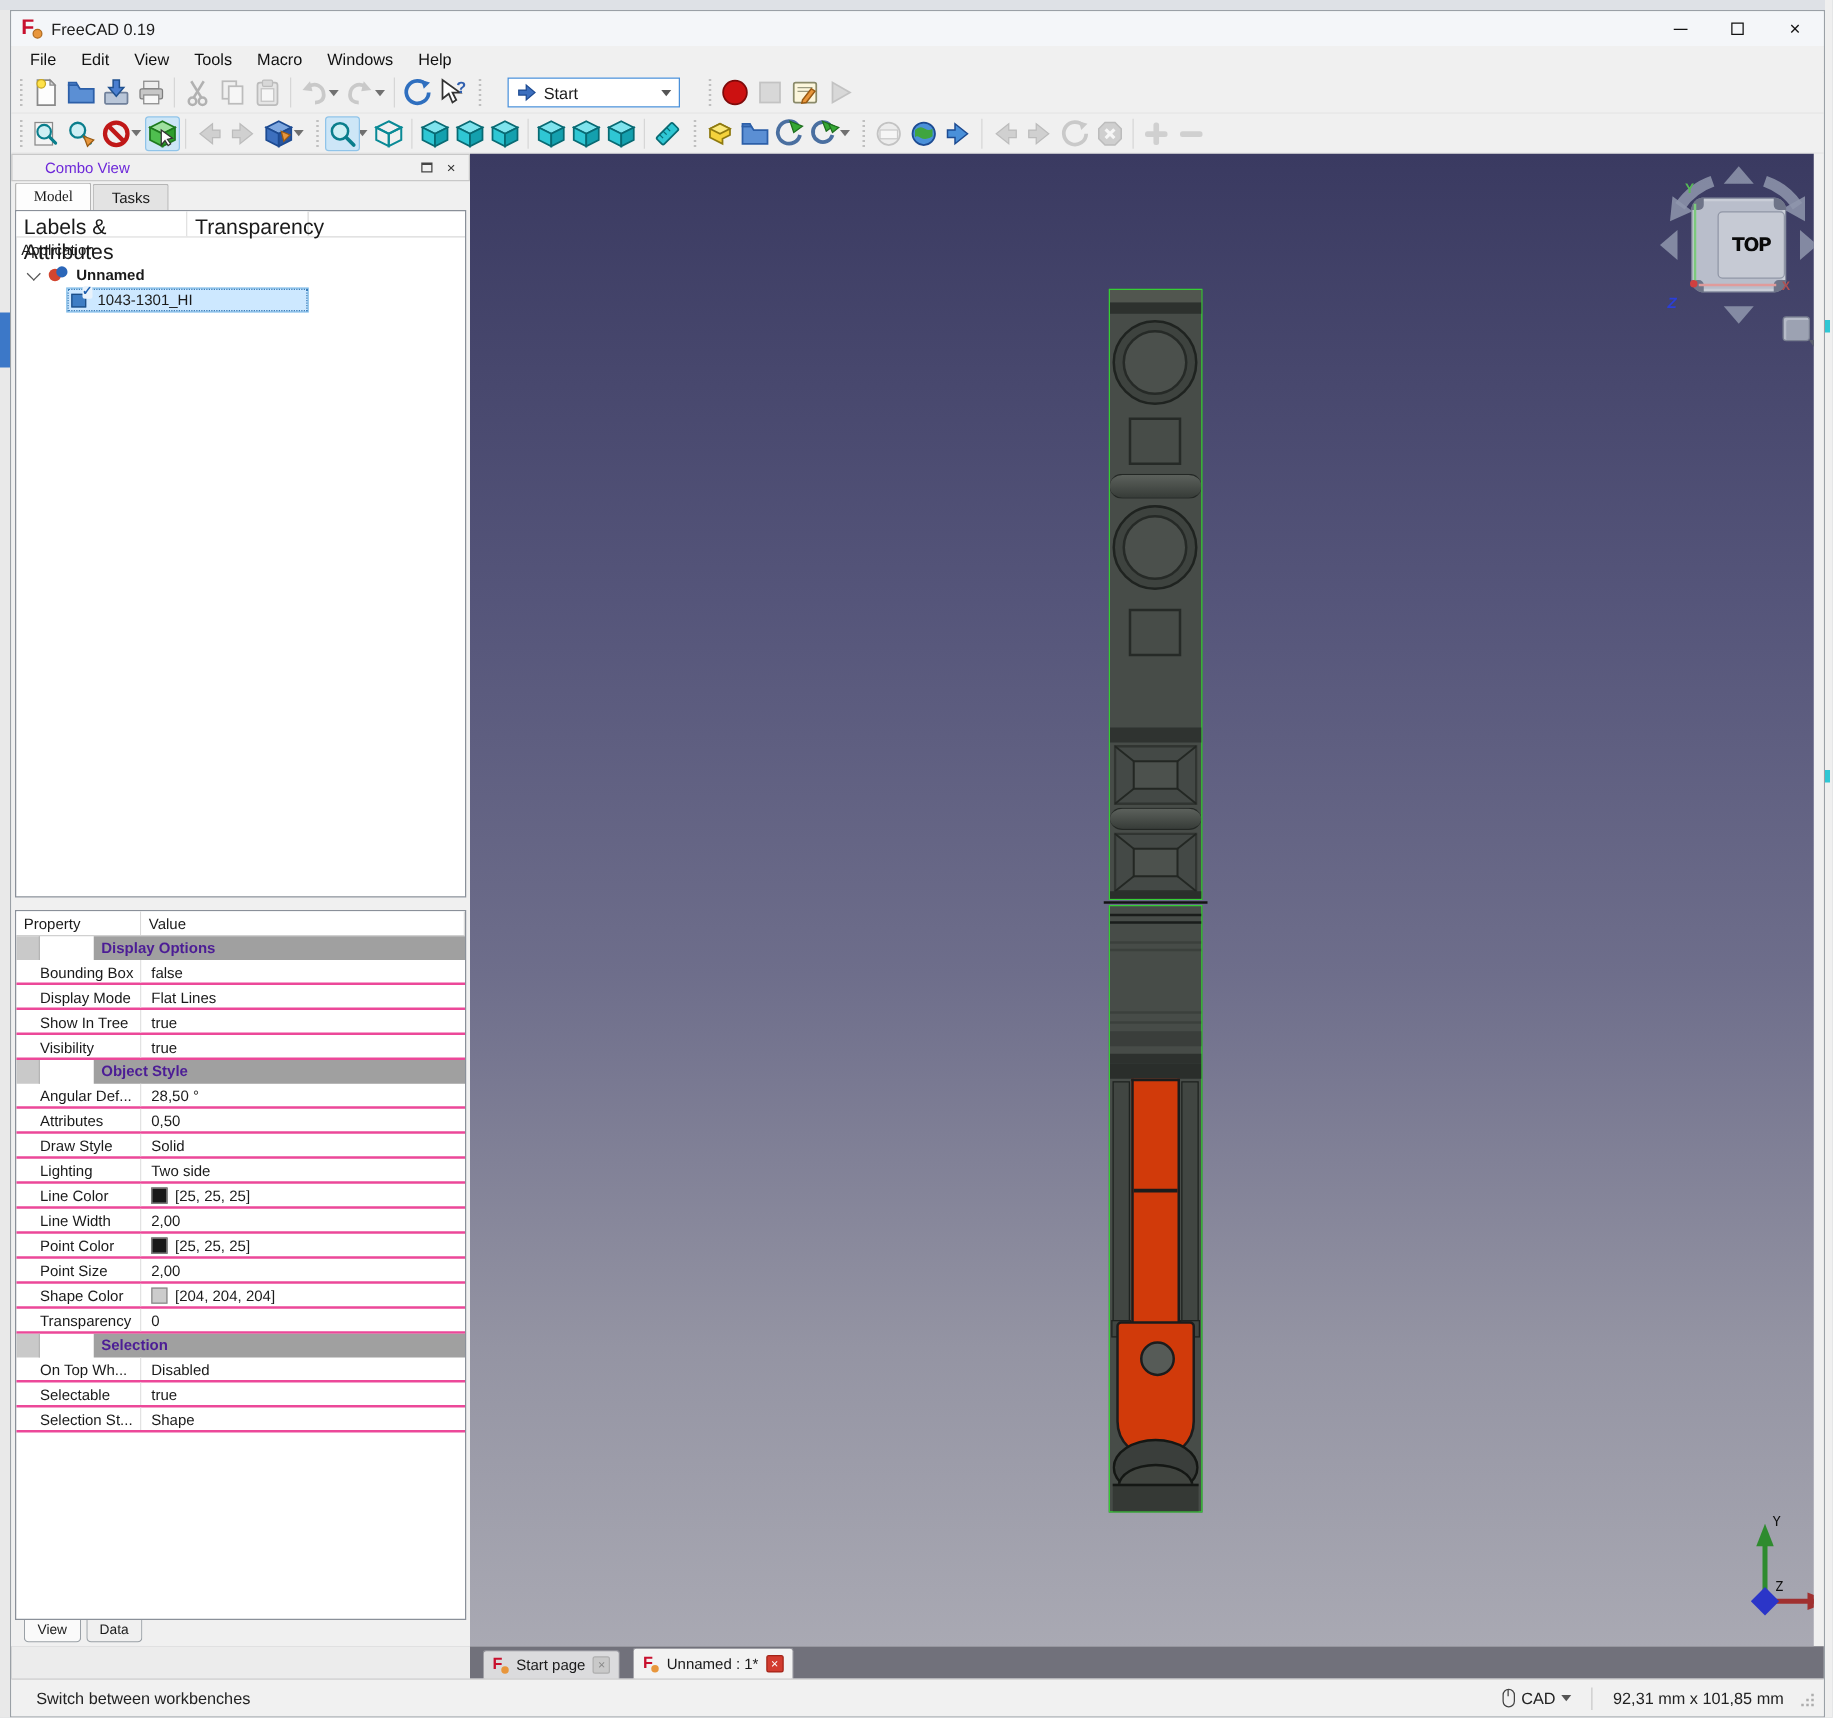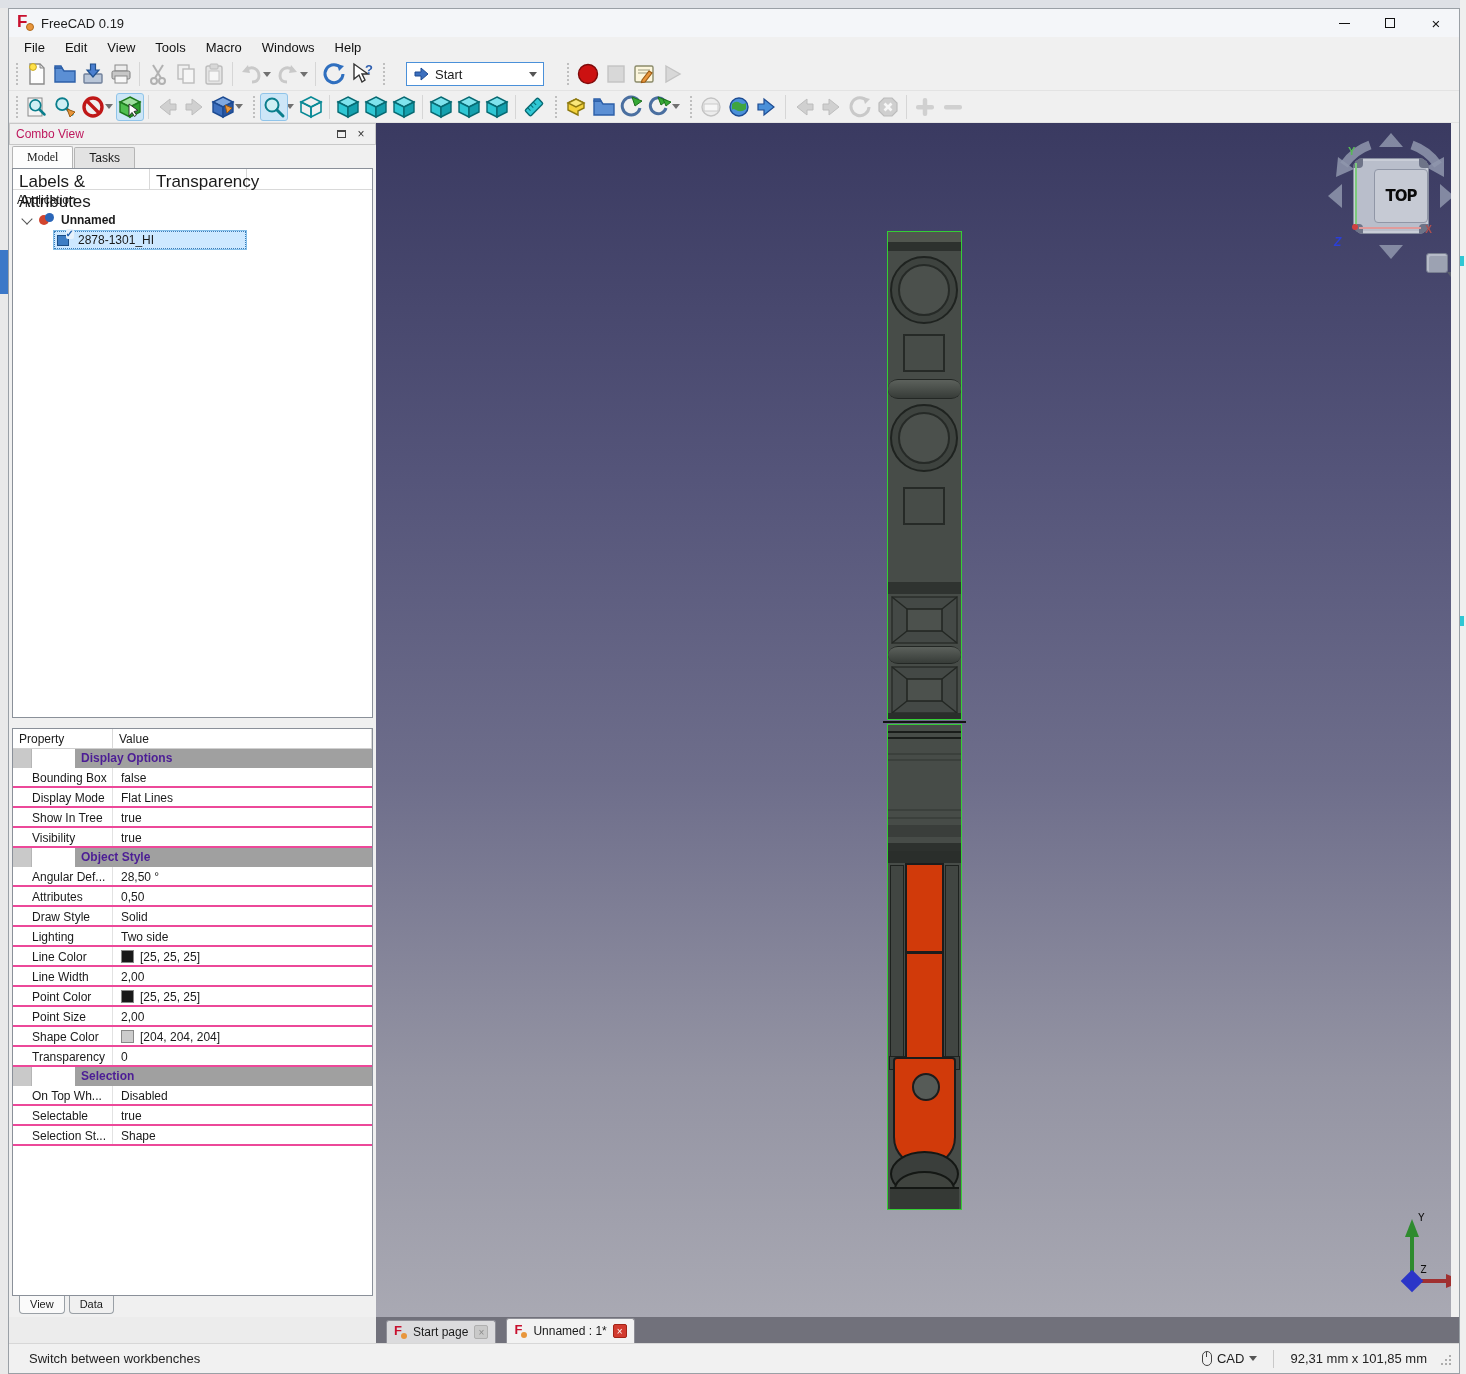--- a/index.html
+++ b/index.html
@@ -50,21 +50,21 @@
   .wb-combo { display:flex; align-items:center; width:138px; height:24px; background:#fff; border:1px solid #4A90D9; margin:0 16px; padding:0 6px; gap:6px; }
   .wb-combo .lbl { flex:1; font-size:13px; }
   .wb-caret { width:0; height:0; border-left:4px solid transparent; border-right:4px solid transparent; border-top:5px solid #555; }
 
   
   .main { flex:1; display:flex; min-height:0; }
 
   
   .dock { width:367px; flex:none; background:#F0F0F0; display:flex; flex-direction:column; position:relative; }
   .dock-header { height:22px; display:flex; align-items:center; padding:0 6px; border:1px solid #C8C8C8; background:#F0F0F0; font-size:12px; }
-  .dock-header .dh-title { flex:1; color:#be185d; }
+  .dock-header .dh-title { flex:1; color:#6d28d9;margin-left:20px; }
   .dh-btn { width:16px; height:14px; display:flex; align-items:center; justify-content:center; margin-left:4px; color:#333; }
   .float-glyph { width:9px; height:8px; border:1px solid #444; border-top:2px solid #444; display:block; }
   .combo-tabs { height:23px; display:flex; align-items:flex-end; padding-left:3px; gap:1px; }
   .ctab { padding:3px 14px; font-size:12px; border:1px solid #B5B5B5; border-bottom:none; background:#E3E3E3; border-radius:2px 2px 0 0; }
   .ctab.active { background:#FDFDFD; position:relative; top:1px; padding-bottom:4px;font-family:Liberation Serif, serif; }
 
   .tree-frame { height:550px; margin:0 3px; background:#fff; border:1px solid #8A9099; overflow:hidden; position:relative; }
   .tree-cols { display:flex; height:21px; border-bottom:1px solid #D9D9D9; }
   .tree-col { padding:3px 6px; font-size:17px; border-right:1px solid #D9D9D9; background:#FFF; }
   .tc1 { width:137px; }
@@ -582,21 +582,21 @@
                 <span class="r"></span>
                 <span class="b"></span>
               </span>
             <span class="tree-doc-label">Unnamed</span>
           </div>
           <div class="tree-sel">
             <span class="part-icon">
                 <span class="cube"></span>
                 <span class="chk">✓</span>
               </span>
-            <span>2878-1301_HI</span>
+            <span>1043-1301_HI</span>
           </div>
         </div>
 
         <div class="dock-splitter"></div>
 
         <div class="prop-frame">
           <div class="prop-cols">
             <span class="prop-col pc1">Property</span>
             <span class="prop-col pc2">Value</span>
           </div>

